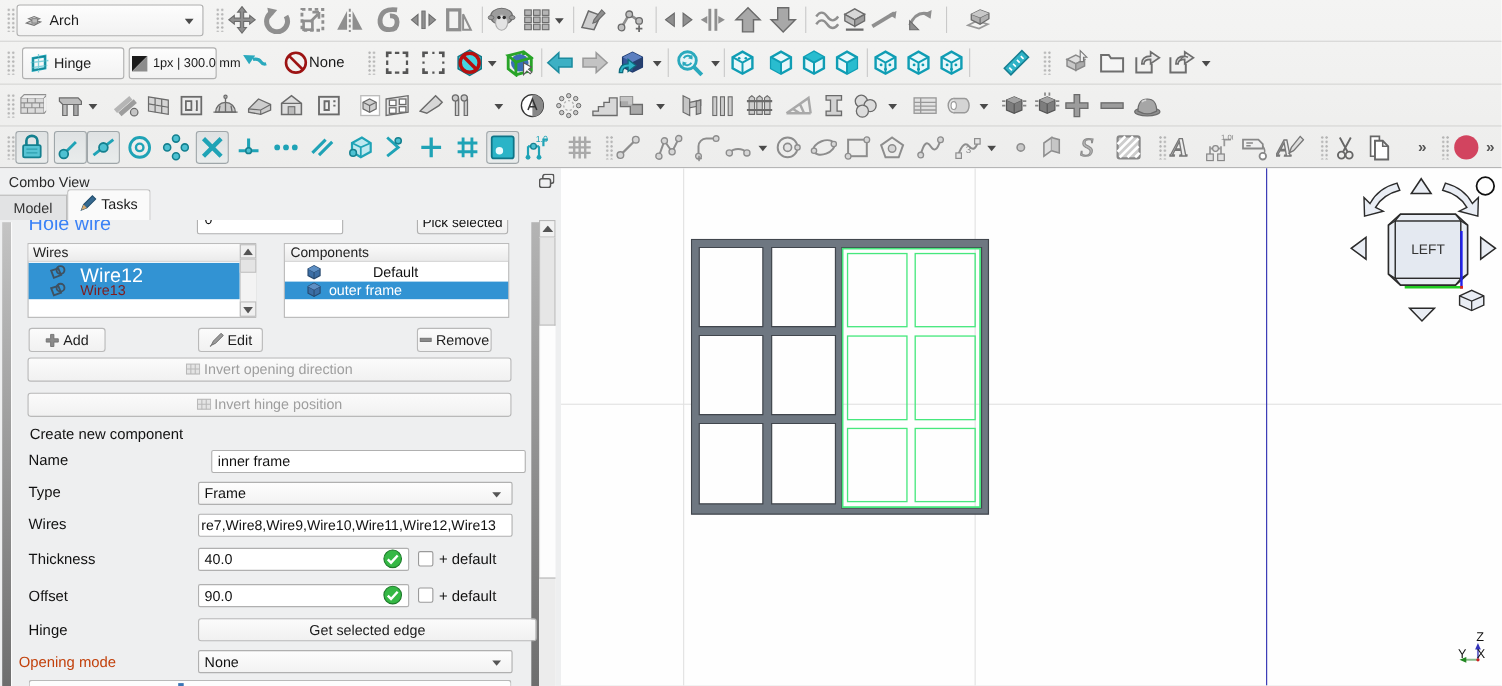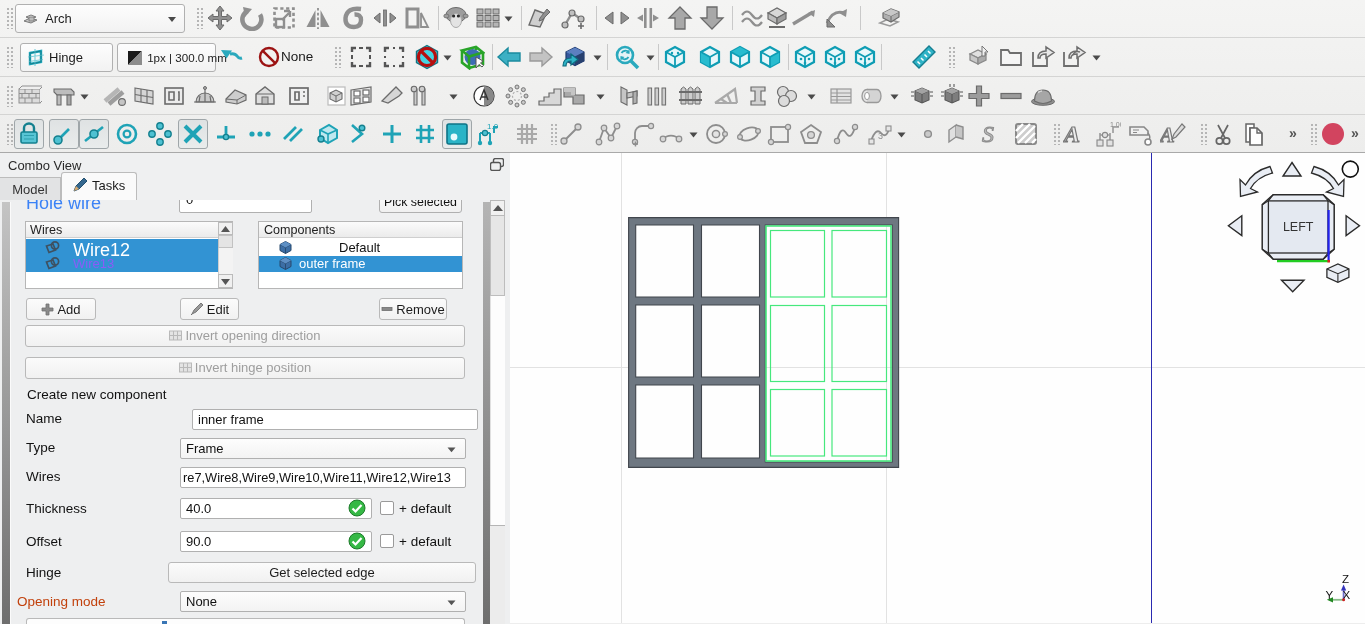--- a/index.html
+++ b/index.html
@@ -138,21 +138,21 @@
 <div style="position:absolute;left:860px;top:6px;width:1px;height:24px;background:#c9c9c9;"></div>
 <div class="grip" style="left:196px;top:7px;height:22px;"></div>
 <div class="tbtn" style="left:20px;top:43px;width:93px;height:29px;padding-left:5px;">
     <svg width="19" height="19" viewBox="0 0 19 19">
       <path d="M4 5 L15 3 L15 14 L4 16 Z" fill="none" stroke="#1fa9bd" stroke-width="2.4"></path>
       <path d="M2 9 L18 7 M9 1 L9 18 M3 13.5 L17 11.5" stroke="#7ed0db" stroke-width="1.2"></path>
       <path d="M4 5 L15 3 L15 14 L4 16 Z" fill="none" stroke="#15808f" stroke-width="1"></path>
     </svg>
     <span style="margin-left:4px;">Hinge</span>
   </div>
-<div class="tbtn" style="left:117px;top:43px;width:99px;height:29px;padding-left:21px;justify-content:center;">
+<div class="tbtn" style="left:117px;top:43px;width:80px;height:29px;padding-left:1px;">
     <svg style="flex:none" width="16" height="16" viewBox="0 0 16 16">
       <path d="M1 1 L15 1 L1 15 Z" fill="#1a1a1a"></path>
       <path d="M15 1 L15 15 L1 15 Z" fill="#8c8c8c"></path>
     </svg>
     <span style="margin-left:4px;font-size:11.6px;white-space:nowrap;">1px | 300.0 mm</span>
   </div>
 <svg style="position:absolute;left:218px;top:44px;" width="26" height="26" viewBox="0 0 26 26">
     <path d="M12 10 Q17 9 19 12 Q21 15 24 14" fill="none" stroke="#2aa9bd" stroke-width="3"></path>
     <path d="M3 6 L14 6.5 L8.5 14.5 Z" fill="#2aa9bd"></path>
   </svg>
@@ -713,21 +713,21 @@
 <div style="position:absolute;left:26px;top:239px;width:192px;height:33px;background:#3293d3;"></div>
 <svg style="position:absolute;left:45px;top:240px;" width="15" height="15" viewBox="0 0 15 15">
     <path d="M1.5 6 L8 4 L10.5 10 L4 12.5 Z" fill="none" stroke="#3e5161" stroke-width="1.7"></path>
     <circle cx="10" cy="5.5" r="3.6" fill="none" stroke="#3e5161" stroke-width="1.7"></circle>
   </svg>
 <div style="position:absolute;left:73px;top:240px;font-size:18px;color:#fff;">Wire12</div>
 <svg style="position:absolute;left:45px;top:256px;" width="15" height="15" viewBox="0 0 15 15">
     <path d="M1.5 6 L8 4 L10.5 10 L4 12.5 Z" fill="none" stroke="#3e5161" stroke-width="1.7"></path>
     <circle cx="10" cy="5.5" r="3.6" fill="none" stroke="#3e5161" stroke-width="1.7"></circle>
   </svg>
-<div style="position:absolute;left:73px;top:256px;font-size:13px;color:#8b5cf6;">Wire13</div>
+<div style="position:absolute;left:73px;top:256px;font-size:13px;color:#7f1d1d;">Wire13</div>
 <div style="position:absolute;left:218px;top:222px;width:15px;height:66px;background:#f3f3f3;border-left:1px solid #cfcfcf;"></div>
 <div style="position:absolute;left:218px;top:222px;width:15px;height:13px;background:#f0f0f0;border:1px solid #bbb;"></div>
 <svg style="position:absolute;left:221px;top:226px;" width="9" height="6" viewBox="0 0 9 6">
     <path d="M4.5 0 L9 6 L0 6 Z" fill="#555"></path>
   </svg>
 <div style="position:absolute;left:218px;top:235px;width:15px;height:13px;background:#e4e4e4;border:1px solid #c2c2c2;"></div>
 <div style="position:absolute;left:218px;top:274px;width:15px;height:14px;background:#f0f0f0;border:1px solid #bbb;"></div>
 <svg style="position:absolute;left:221px;top:279px;" width="9" height="6" viewBox="0 0 9 6">
     <path d="M4.5 6 L9 0 L0 0 Z" fill="#555"></path>
   </svg>
@@ -804,21 +804,21 @@
   </svg>
 <div style="position:absolute;left:380px;top:501px;width:14px;height:14px;background:#fff;border:1px solid #9a9a9a;border-radius:2px;"></div>
 <div style="position:absolute;left:399px;top:501px;font-size:13.5px;color:#111;">+ default</div>
 <div class="inp" style="left:180px;top:530.5px;width:192px;height:21px;">90.0</div>
 <svg style="position:absolute;left:348px;top:532px;" width="18" height="18" viewBox="0 0 18 18">
     <circle cx="9" cy="9" r="8" fill="#35b845" stroke="#1d7a2a" stroke-width="1"></circle>
     <path d="M4.5 9.5 L7.5 12.5 L13.5 6" fill="none" stroke="#fff" stroke-width="2.2"></path>
   </svg>
 <div style="position:absolute;left:380px;top:534px;width:14px;height:14px;background:#fff;border:1px solid #9a9a9a;border-radius:2px;"></div>
 <div style="position:absolute;left:399px;top:534px;font-size:13.5px;color:#111;">+ default</div>
-<div class="pbtn" style="left:168px;top:561.5px;width:308px;height:21px;">Get selected edge</div>
+<div class="pbtn" style="left:180px;top:561.5px;width:308px;height:21px;">Get selected edge</div>
 <div class="inp" style="left:180px;top:590.5px;width:286px;height:21px;background:linear-gradient(#fdfdfd,#f3f3f3);">None<svg style="position:absolute;right:9px;top:8.5px;" width="9" height="5.5" viewBox="0 0 9 5.5">
       <path d="M0.5 0.5 L8.5 0.5 L4.5 5.2 Z" fill="#555"></path>
     </svg></div>
 <div style="position:absolute;left:26px;top:618px;width:439px;height:6px;background:#fdfdfd;border:1px solid #b9b9b9;border-bottom:none;border-radius:3px 3px 0 0;"></div>
 <div style="position:absolute;left:162px;top:620.5px;width:5px;height:4px;background:#3a76b5;"></div>
 <div style="position:absolute;left:510px;top:153px;width:855px;height:471px;background:#fefefe;"></div>
 <div style="position:absolute;left:621px;top:153px;width:1px;height:471px;background:#e2e2e2;"></div>
 <div style="position:absolute;left:886px;top:153px;width:1px;height:471px;background:#e2e2e2;"></div>
 <div style="position:absolute;left:510px;top:367px;width:855px;height:1px;background:#e2e2e2;"></div>
 <div style="position:absolute;left:1150.5px;top:153px;width:1.3px;height:471px;background:#2a2ab0;"></div>

